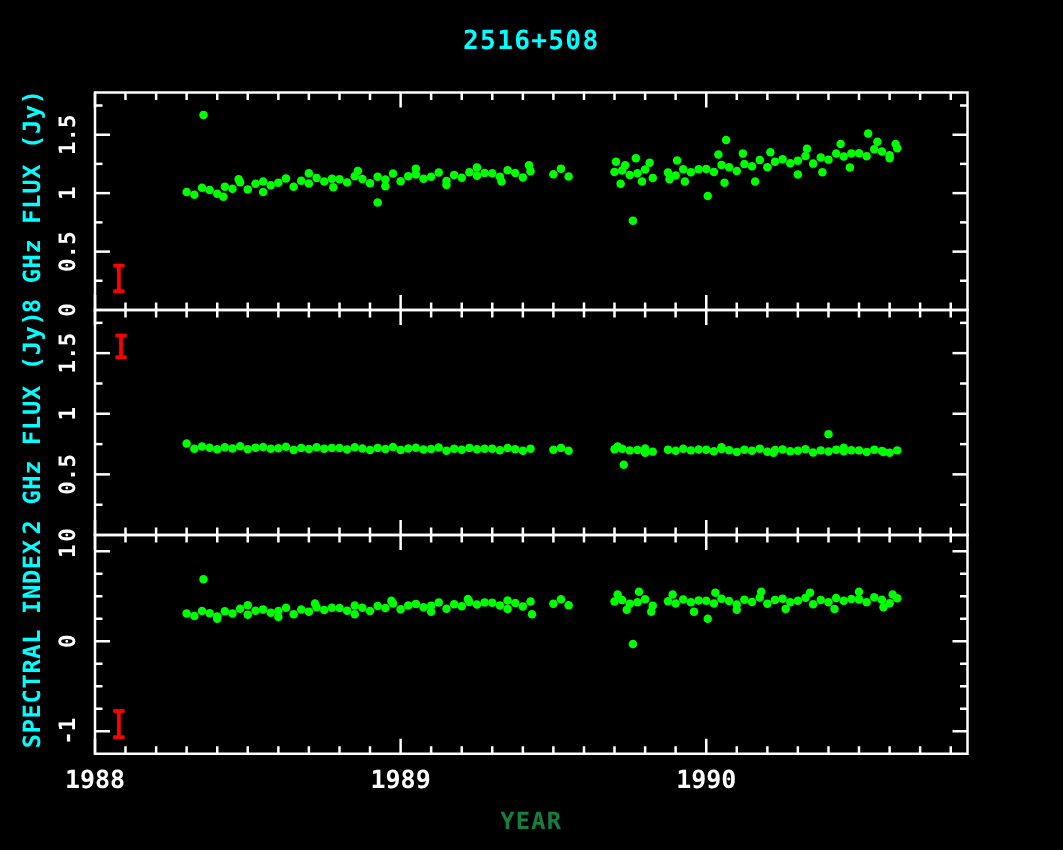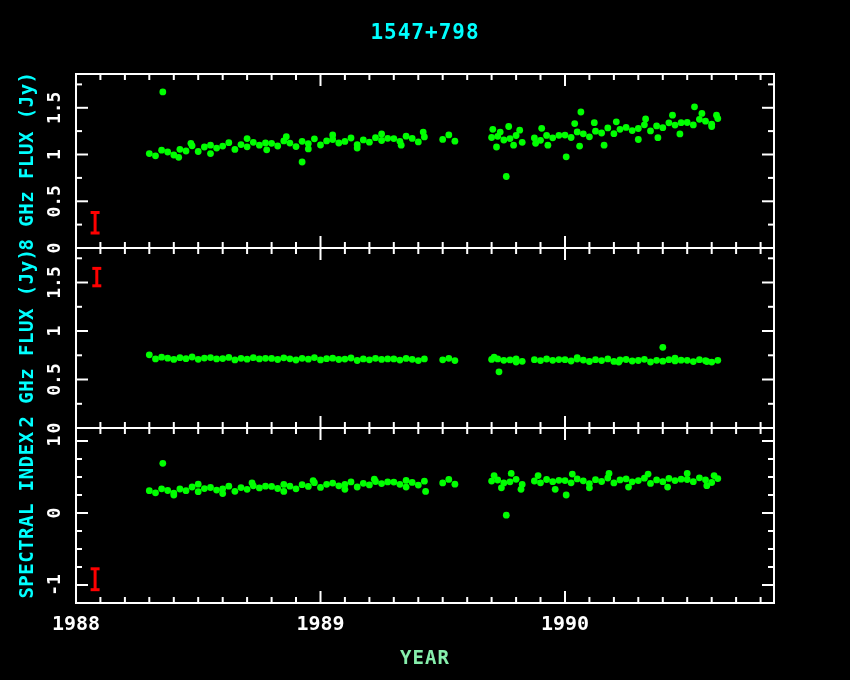--- a/index.html
+++ b/index.html
@@ -1,20 +1,20 @@
 <!DOCTYPE html>
 <html><head>
 <meta charset="utf-8">
 <style>
   html,body{margin:0;padding:0;background:#000;}
   #stage{position:relative;width:850px;height:680px;background:#000;overflow:hidden;
          font-family:"DejaVu Sans Mono","Liberation Mono",monospace;}
   .title{position:absolute;left:0;right:0;top:20px;text-align:center;color:#00ffff;
          font-size:21px;font-weight:700;letter-spacing:1px;}
-  .xlabel{position:absolute;left:0;right:0;top:646px;text-align:center;color:#86efac;
+  .xlabel{position:absolute;left:0;right:0;top:646px;text-align:center;color:#15803d;
           font-size:19px;font-weight:700;letter-spacing:1px;}
   .ylab{position:absolute;color:#00ffff;font-size:19px;font-weight:700;white-space:nowrap;
         transform:translate(-50%,-50%) rotate(-90deg);letter-spacing:0.5px;}
   #ylab1{left:26px;top:161px;}
   #ylab2{left:26px;top:338px;}
   #ylab3{left:26px;top:515px;}
   svg{position:absolute;left:0;top:0;}
   .ytick{fill:#ffffff;font-size:18px;font-weight:700;font-family:"DejaVu Sans Mono","Liberation Mono",monospace;}
   .xtick{fill:#ffffff;font-size:20px;font-weight:700;font-family:"DejaVu Sans Mono","Liberation Mono",monospace;}
 </style>
@@ -615,18 +615,18 @@
         <g>
           <line x1="95.1" y1="589.7" x2="95.1" y2="568.8" stroke="#ff0000" stroke-width="3"></line>
           <line x1="90.6" y1="589.7" x2="99.6" y2="589.7" stroke="#ff0000" stroke-width="3"></line>
           <line x1="90.6" y1="568.8" x2="99.6" y2="568.8" stroke="#ff0000" stroke-width="3"></line>
         </g>
       </g>
       <text class="xtick" x="76.0" y="630" text-anchor="middle">1988</text>
       <text class="xtick" x="320.5" y="630" text-anchor="middle">1989</text>
       <text class="xtick" x="565.0" y="630" text-anchor="middle">1990</text>
     </svg>
-  <div class="title">1547+798</div>
+  <div class="title">2516+508</div>
   <div class="ylab" id="ylab1">8 GHz FLUX (Jy)</div>
   <div class="ylab" id="ylab2">2 GHz FLUX (Jy)</div>
   <div class="ylab" id="ylab3">SPECTRAL INDEX</div>
   <div class="xlabel">YEAR</div>
 </div>
 
 </body></html>

